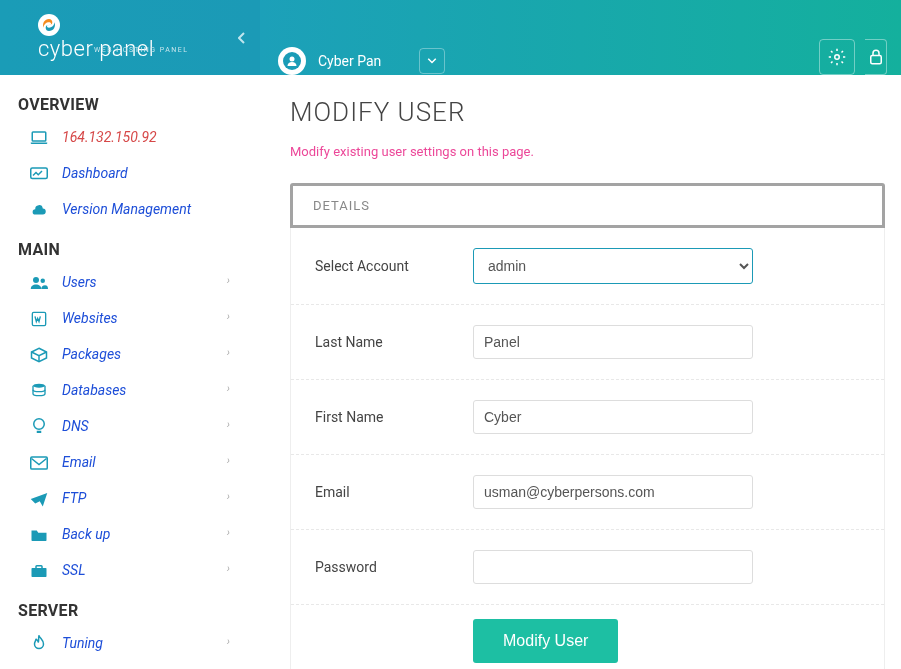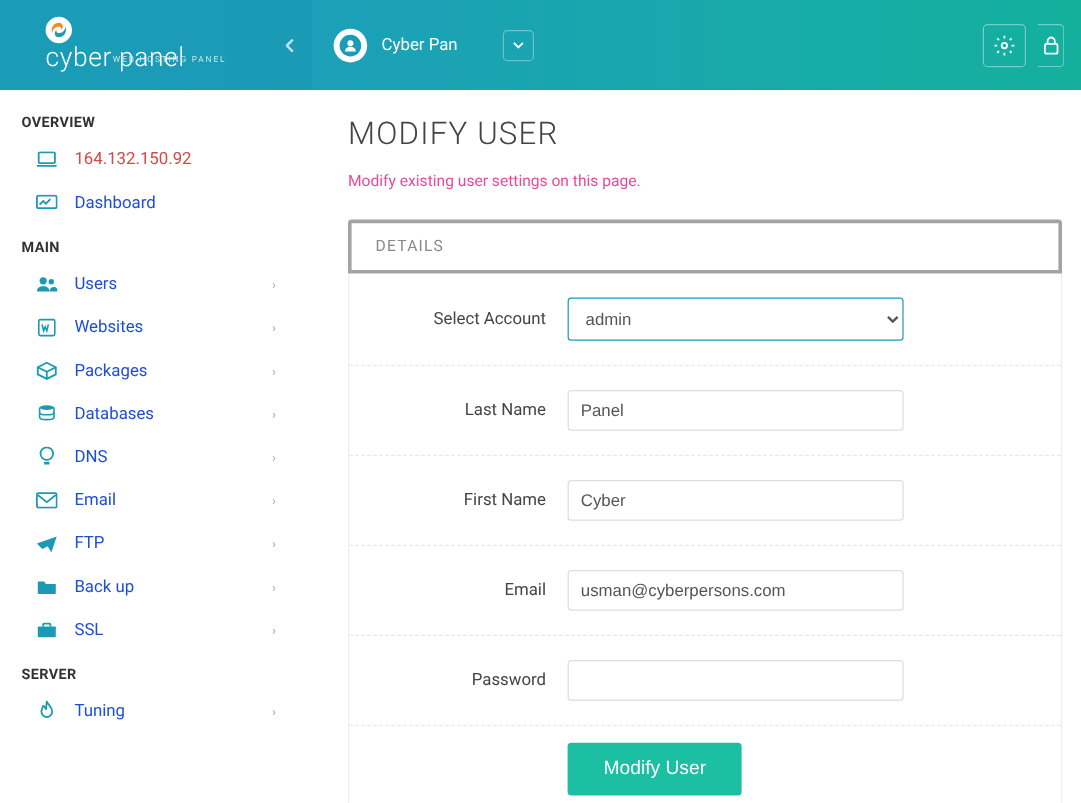--- a/index.html
+++ b/index.html
@@ -5,43 +5,43 @@
   * { box-sizing: border-box; margin: 0; padding: 0; }
   body { font-family: -apple-system, BlinkMacSystemFont, "Segoe UI", Roboto, sans-serif; width: 901px; height: 669px; overflow: hidden; background: #fff; }
   .sidebar { position: absolute; left: 0; top: 0; width: 260px; height: 669px; background: #fff; }
   .sidebar-header { height: 75px; background: linear-gradient(to right, #1a9cb7, #1b9ab6); display: flex; align-items: center; padding-left: 38px; position: relative; }
   .logo-wrap { display: flex; align-items: flex-start; color: #fff; flex-direction: column; }
   .logo-icon { width: 22px; height: 22px; border-radius: 50%; background: #fff; position: relative; margin-right: 10px; display: flex; align-items: center; justify-content: center; }
   .logo-text { font-size: 22px; font-weight: 300; letter-spacing: 0.5px; }
   .logo-sub { position: absolute; top: 46px; left: 94px; font-size: 7px; letter-spacing: 1.5px; color: #c9e6ed; }
   .collapse-btn { position: absolute; right: 14px; top: 32px; color: #a5d8e3; font-size: 12px; }
   .sidebar-body { padding-top: 8px; font-size: 14px; color: #333; overflow-y: auto; height: calc(669px - 75px); }
-  .section-title { font-size: 12px; font-weight: 700; color: #333; padding: 12px 18px 6px 18px; letter-spacing: 0.3px; }
-  .nav-item { display: flex; align-items: center; padding: 9px 18px 9px 30px; cursor: pointer; position: relative; }
+  .section-title { font-size: 16px; font-weight: 700; color: #333; padding: 12px 18px 6px 18px; letter-spacing: 0.3px; }
+  .nav-item { display: flex; align-items: flex-start; padding: 9px 18px 9px 30px; cursor: pointer; position: relative; font-style: italic; }
   .nav-item .nav-icon { width: 18px; height: 18px; margin-right: 14px; color: #1b9ab6; display: flex; align-items: center; justify-content: center; font-size: 15px; }
   .nav-item .nav-label { color: #1d4ed8; font-size: 14px; }
   .nav-item.active .nav-label { color: #d64848; }
   .nav-chevron { position: absolute; right: 30px; color: #aaa; font-size: 11px; }
-  .topbar { position: absolute; left: 260px; top: 0; right: 0; height: 75px; background: linear-gradient(to right, #1ca0b9, #14b09d); display: flex; align-items: center; padding: 0 14px 0 18px; }
+  .topbar { position: absolute; left: 260px; top: 0; right: 0; height: 75px; background: linear-gradient(to right, #1ca0b9, #14b09d); display: flex; align-items: flex-end; padding: 0 14px 0 18px; }
   .user-chip { display: flex; align-items: center; background: transparent; }
   .user-avatar { width: 28px; height: 28px; border-radius: 50%; background: #fff; display: flex; align-items: center; justify-content: center; margin-right: 12px; }
   .user-avatar-inner { width: 18px; height: 18px; border-radius: 50%; background: #1a9cb7; display:flex; align-items:center; justify-content:center; }
   .user-name { color: #fff; font-size: 14px; margin-right: 38px; }
   .user-dd { width: 26px; height: 26px; border: 1px solid rgba(255,255,255,0.35); border-radius: 4px; display: flex; align-items: center; justify-content: center; color: #fff; font-size: 11px; }
   .topbar-right { margin-left: auto; display: flex; gap: 10px; }
   .topbar-btn { width: 36px; height: 36px; border: 1px solid rgba(255,255,255,0.4); border-radius: 4px; display: flex; align-items: center; justify-content: center; color: #fff; }
   .content { position: absolute; left: 260px; top: 75px; right: 0; bottom: 0; background: #fff; padding: 22px 16px 0 30px; overflow: hidden; }
   .page-title { font-size: 26px; font-weight: 300; color: #444; letter-spacing: 1px; }
   .page-sub { font-size: 13px; color: #ec4899; margin-top: 17px; }
   .panel { margin-top: 24px; }
   .panel-header { font-size: 13px; color: #888; letter-spacing: 1px; padding: 12px 20px; border: 3px solid #a3a3a3; border-top-left-radius: 3px; border-top-right-radius: 3px; }
   .panel-body { border: 1px solid #eee; border-top: none; }
   .form-row { display: flex; align-items: center; padding: 20px 24px; border-bottom: 1px dashed #e8e8e8; }
   .form-row:last-of-type { border-bottom: none; }
-  .form-label { width: 140px; text-align: right; font-size: 14px; color: #444; margin-right: 18px; }
+  .form-label { width: 140px; text-align: left; font-size: 14px; color: #444; margin-right: 18px; }
   .form-ctrl { flex: 0 0 280px; }
   .form-ctrl select, .form-ctrl input { width: 100%; padding: 8px 10px; border: 1px solid #ddd; border-radius: 3px; font-size: 14px; color: #555; background: #fff; outline: none; }
   .form-ctrl select { border-color: #1b9ab6; }
   .form-ctrl .select-wrap { position: relative; border-radius: 16px; }
   .form-actions { padding: 14px 24px 18px 182px; }
   .btn-primary { background: #1dbfa3; color: #fff; border: none; padding: 13px 30px; font-size: 16px; border-radius: 3px; cursor: pointer; }
   svg { display: block; }
 </style>
 </head>
 <body>
@@ -81,20 +81,28 @@
     <div class="nav-item">
       <span class="nav-icon">
         <svg width="18" height="14" viewBox="0 0 24 18">
             <rect x="1" y="1" width="22" height="14" rx="2" fill="none" stroke="#1b9ab6" stroke-width="2"></rect>
             <path d="M4 11l4-4 3 3 5-5" fill="none" stroke="#1b9ab6" stroke-width="2"></path>
           </svg>
       </span>
       <span class="nav-label">Dashboard</span>
     </div>
 
+    <div class="nav-item">
+      <span class="nav-icon">
+        <svg width="18" height="14" viewBox="0 0 24 16">
+            <path d="M7 14h10a4 4 0 0 0 0-8 5 5 0 0 0-10 1 3.5 3.5 0 0 0 0 7z" fill="#1b9ab6"></path>
+          </svg>
+      </span>
+      <span class="nav-label">Version Management</span>
+    </div>
 
     <div class="section-title">MAIN</div>
 
     <div class="nav-item">
       <span class="nav-icon">
         <svg width="18" height="16" viewBox="0 0 24 20">
             <circle cx="8" cy="6" r="4" fill="#1b9ab6"></circle>
             <circle cx="17" cy="7" r="3" fill="#1b9ab6"></circle>
             <path d="M1 18c0-4 3-6 7-6s7 2 7 6z" fill="#1b9ab6"></path>
             <path d="M15 18c0-3 2-5 5-5s4 2 4 5z" fill="#1b9ab6"></path>

